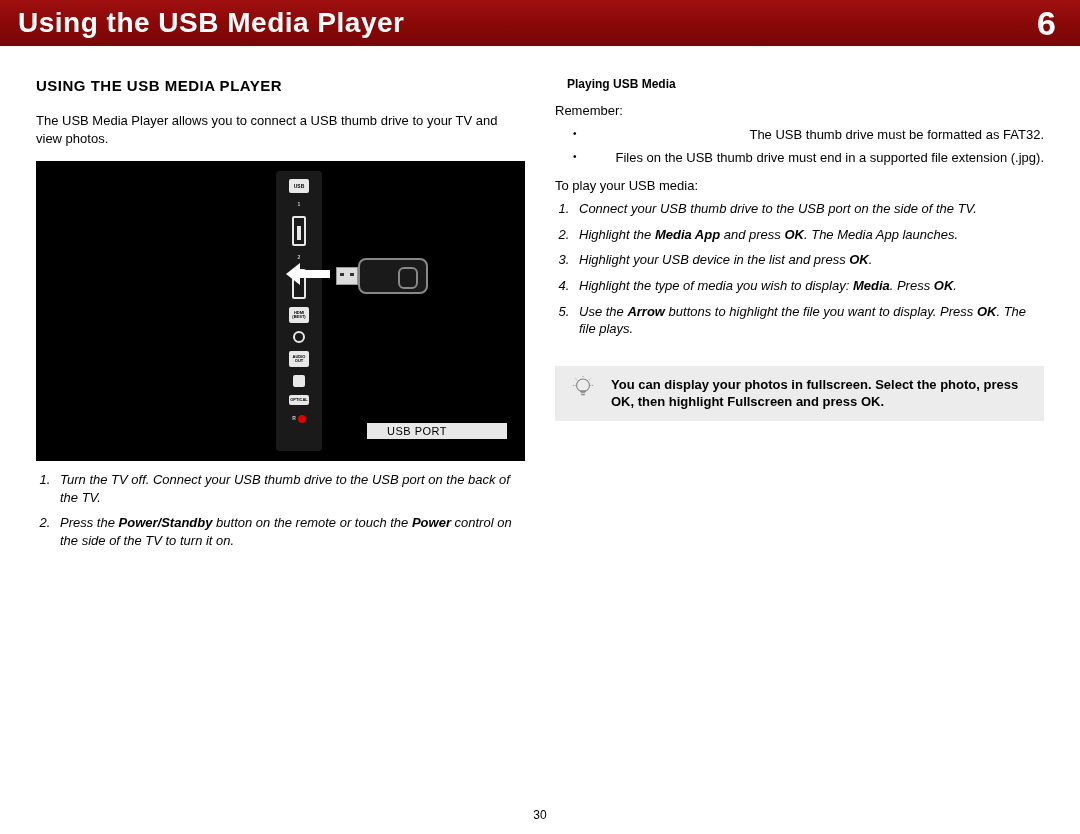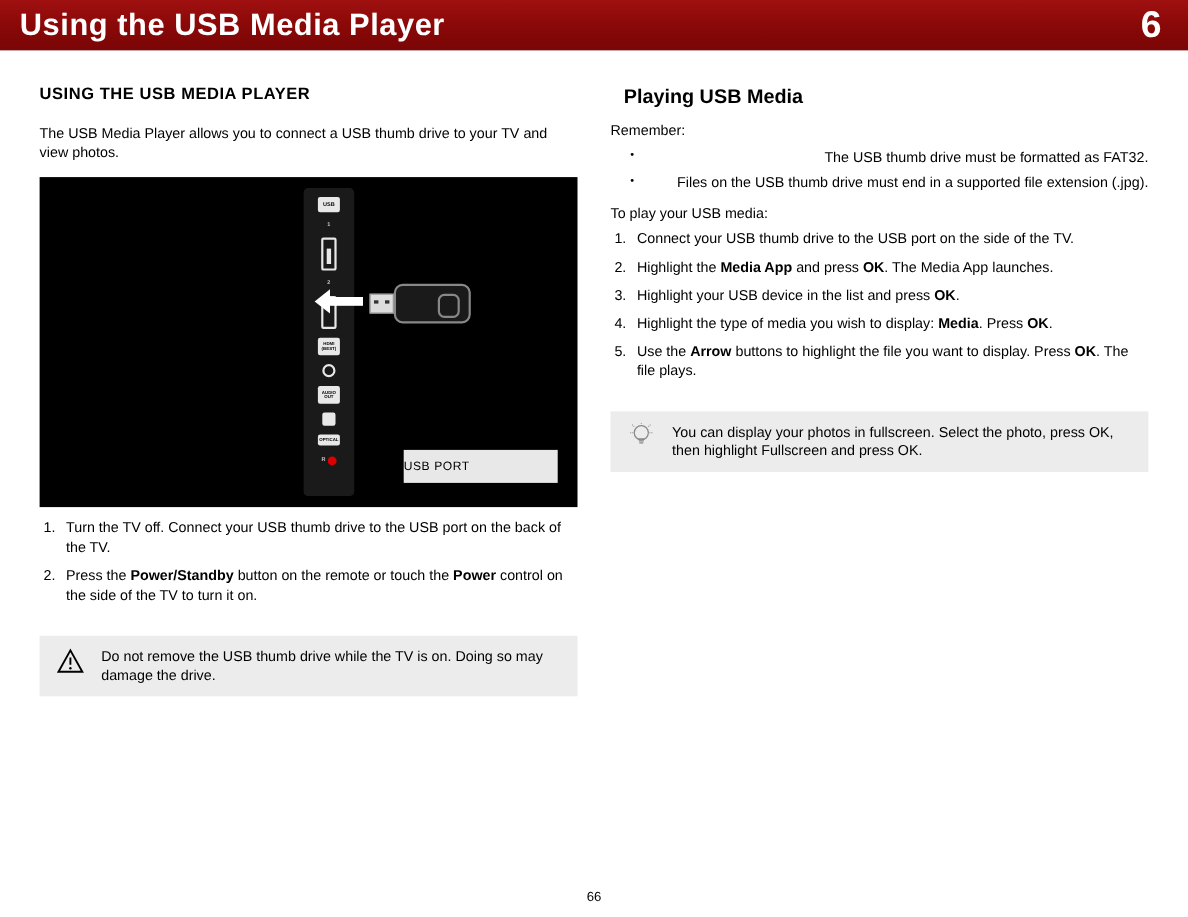--- a/index.html
+++ b/index.html
@@ -164,41 +164,43 @@
 .arrow-shaft {
   height: 8px;
   width: 30px;
   background: #fff;
 }
 .port-caption {
   position: absolute;
   bottom: 22px;
   right: 18px;
   width: 140px;
-  height: 30px;
+  height: 16px;
   background: #e8e8e8;
   font-size: 11px;
   display: flex;
   align-items: center;
   justify-content: flex-start;
+  padding-left: 20px;
   letter-spacing: 0.5px;
 }
-.subhead { font-weight: bold; margin: 10px 0 4px 0; font-size: 18px; padding-left: 12px; }
-ol { padding-left: 18px; margin-bottom: 10px; }
+.subhead { font-weight: bold; margin: 10px 0 4px 0; font-size: 12px; padding-left: 12px; }
+ol { padding-left: 18px; margin-bottom: 10px; font-style: italic; }
 ol li { margin-bottom: 8px; padding-left: 6px; }
 ul { list-style: none; padding-left: 18px; margin: 6px 0 10px 0; text-align: right; }
 ul li { position: relative; padding-left: 14px; margin-bottom: 6px; }
 ul li::before { content: "•"; position: absolute; left: 0; font-size: 10px; top: 1px; }
 .callout {
   background: #ececec;
   display: flex;
   align-items: flex-start;
   padding: 10px 14px;
   gap: 14px;
   margin-top: 28px;
+  font-weight: bold;
 }
 .callout-icon { flex: 0 0 28px; display: flex; align-items: center; justify-content: center; }
 .callout-text { font-size: 13px; line-height: 1.35; }
 .warning-icon svg { width: 26px; height: 26px; }
 .bulb-icon svg { width: 22px; height: 28px; }
 .col2 .subhead:first-child { margin-top: 0; }
 .justify { text-align: justify; }
 .page-number {
   position: absolute;
   bottom: 12px;
@@ -254,30 +256,20 @@
         <div class="usb-body"></div>
       </div>
       <div class="port-caption">USB PORT</div>
     </div>
 
     <ol>
       <li>Turn the TV off. Connect your USB thumb drive to the USB port on the back of the TV.</li>
       <li>Press the <b>Power/Standby</b> button on the remote or touch the <b>Power</b> control on the side of the TV to turn it on.</li>
     </ol>
 
-    <div class="callout">
-      <div class="callout-icon warning-icon">
-        <svg viewBox="0 0 24 24">
-            <path fill="none" stroke="#000" stroke-width="1.6" d="M12 3 L22 21 L2 21 Z"></path>
-            <line x1="12" y1="9" x2="12" y2="15" stroke="#000" stroke-width="1.6"></line>
-            <circle cx="12" cy="18" r="1" fill="#000"></circle>
-          </svg>
-      </div>
-      <div class="callout-text">Do not remove the USB thumb drive while the TV is on. Doing so may damage the drive.</div>
-    </div>
   </div>
 
   <div class="col col2">
     <div class="subhead">Playing USB Media</div>
     <p style="margin-top:10px;">Remember:</p>
     <ul>
       <li>The USB thumb drive must be formatted as FAT32.</li>
       <li>Files on the USB thumb drive must end in a supported file extension (.jpg).</li>
     </ul>
     <p>To play your USB media:</p>
@@ -296,13 +288,13 @@
             <path d="M9 16 L15 16 M9.5 18 L14.5 18 M10 20 L14 20" stroke="#888" stroke-width="1.2" fill="none"></path>
             <path d="M5 4 L3 2 M19 4 L21 2 M12 1 L12 -1 M4 10 L1 10 M20 10 L23 10" stroke="#888" stroke-width="1" stroke-dasharray="1 1"></path>
           </svg>
       </div>
       <div class="callout-text">You can display your photos in fullscreen. Select the photo, press OK, then highlight Fullscreen and press OK.</div>
     </div>
   </div>
 
 </div>
 
-<div class="page-number">66</div>
+<div class="page-number">30</div>
 
 </body></html>

